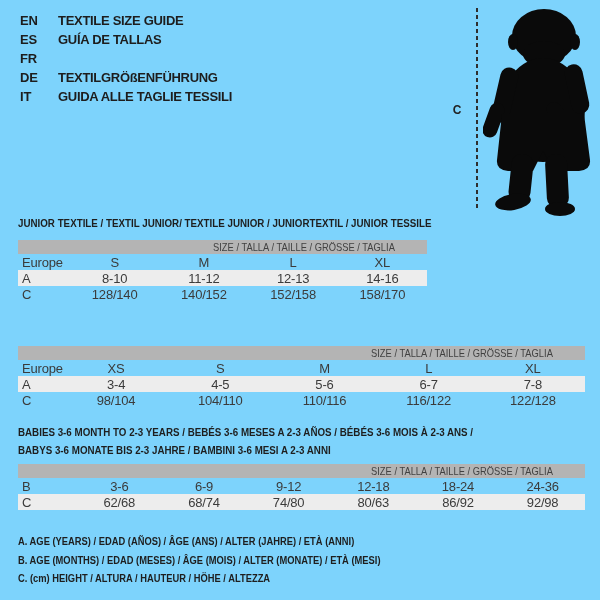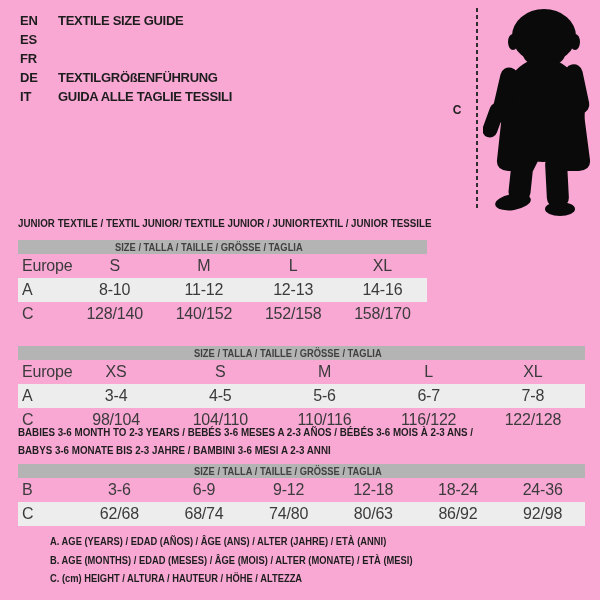--- a/index.html
+++ b/index.html
@@ -1,17 +1,17 @@
 <!DOCTYPE html>
 <html style="--header-bg: #b4b4b4; --alt-bg: #ededed; --ink: #2f2f2f; --sil: #0a0a0a;"><head>
 <meta charset="utf-8">
 <style>
   html,body{margin:0;padding:0;background:#fff;}
   .page{
-    position:relative;width:600px;height:600px;background:#f9a8d4;overflow:hidden;
+    position:relative;width:600px;height:600px;background:#7dd3fc;overflow:hidden;
     font-family:"Liberation Sans","DejaVu Sans",sans-serif;
     color:var(--ink,#2f2f2f);
   }
   
   .lang-block{position:absolute;left:20px;top:11px;}
   .lang-row{display:flex;height:19px;line-height:19px;}
   .lang-code{width:38px;font-weight:bold;font-size:13px;color:#1d1d1d;letter-spacing:-.2px;}
   .lang-label{font-weight:bold;font-size:13px;color:#1d1d1d;letter-spacing:-.3px;white-space:nowrap;text-align:center;}
   
   .measure-line{
@@ -30,45 +30,46 @@
   .t2-title{top:320px;}
   .t3-title{top:423px;line-height:18px;height:36px;}
   .t3-title .line{display:block;height:18px;line-height:18px;}
   sub.small{font-size:7.5px;vertical-align:-2px;}
   
   table.size-table{position:absolute;left:18px;border-collapse:collapse;table-layout:fixed;}
   .t1{top:240px;width:409px;}
   .t2{top:346px;width:567px;}
   .t3{top:464px;width:567px;}
   table.size-table th{
-    background:var(--header-bg,#b4b4b4);height:14px;font-weight:bold;text-align:center;
+    background:var(--header-bg,#b4b4b4);height:14px;font-weight:normal;text-align:right;
     padding:0 0 0 5px;font-size:11px;color:#414141;
   }
   table.size-table td{
-    height:24px;font-size:16px;color:#3b3b3b;text-align:center;padding:0;letter-spacing:-.2px;
+    height:16px;font-size:13px;color:#3b3b3b;text-align:center;padding:0;letter-spacing:-.2px;
   }
   table.size-table td.lbl{text-align:left;padding-left:4px;}
   table.size-table tr.shaded td{background:var(--alt-bg,#ededed);}
   col.lblcol1{width:52px;} col.lblcol2{width:46px;} col.lblcol3{width:59px;}
   
-  .footnotes{position:absolute;left:18px;top:532px;margin-left:32px;}
+  .footnotes{position:absolute;left:18px;top:532px;}
   .footnote{height:18.5px;line-height:18.5px;font-weight:bold;font-size:11px;color:#1e1e1e;white-space:nowrap;}
 </style>
 </head>
 <body>
 
 <div class="page">
 
   <div class="lang-block">
     <div class="lang-row">
       <span class="lang-code">EN</span>
       <span class="lang-label">TEXTILE SIZE GUIDE</span>
     </div>
     <div class="lang-row">
       <span class="lang-code">ES</span>
+      <span class="lang-label">GUÍA DE TALLAS</span>
     </div>
     <div class="lang-row">
       <span class="lang-code">FR</span>
     </div>
     <div class="lang-row">
       <span class="lang-code">DE</span>
       <span class="lang-label">TEXTILGRÖßENFÜHRUNG</span>
     </div>
     <div class="lang-row">
       <span class="lang-code">IT</span>

